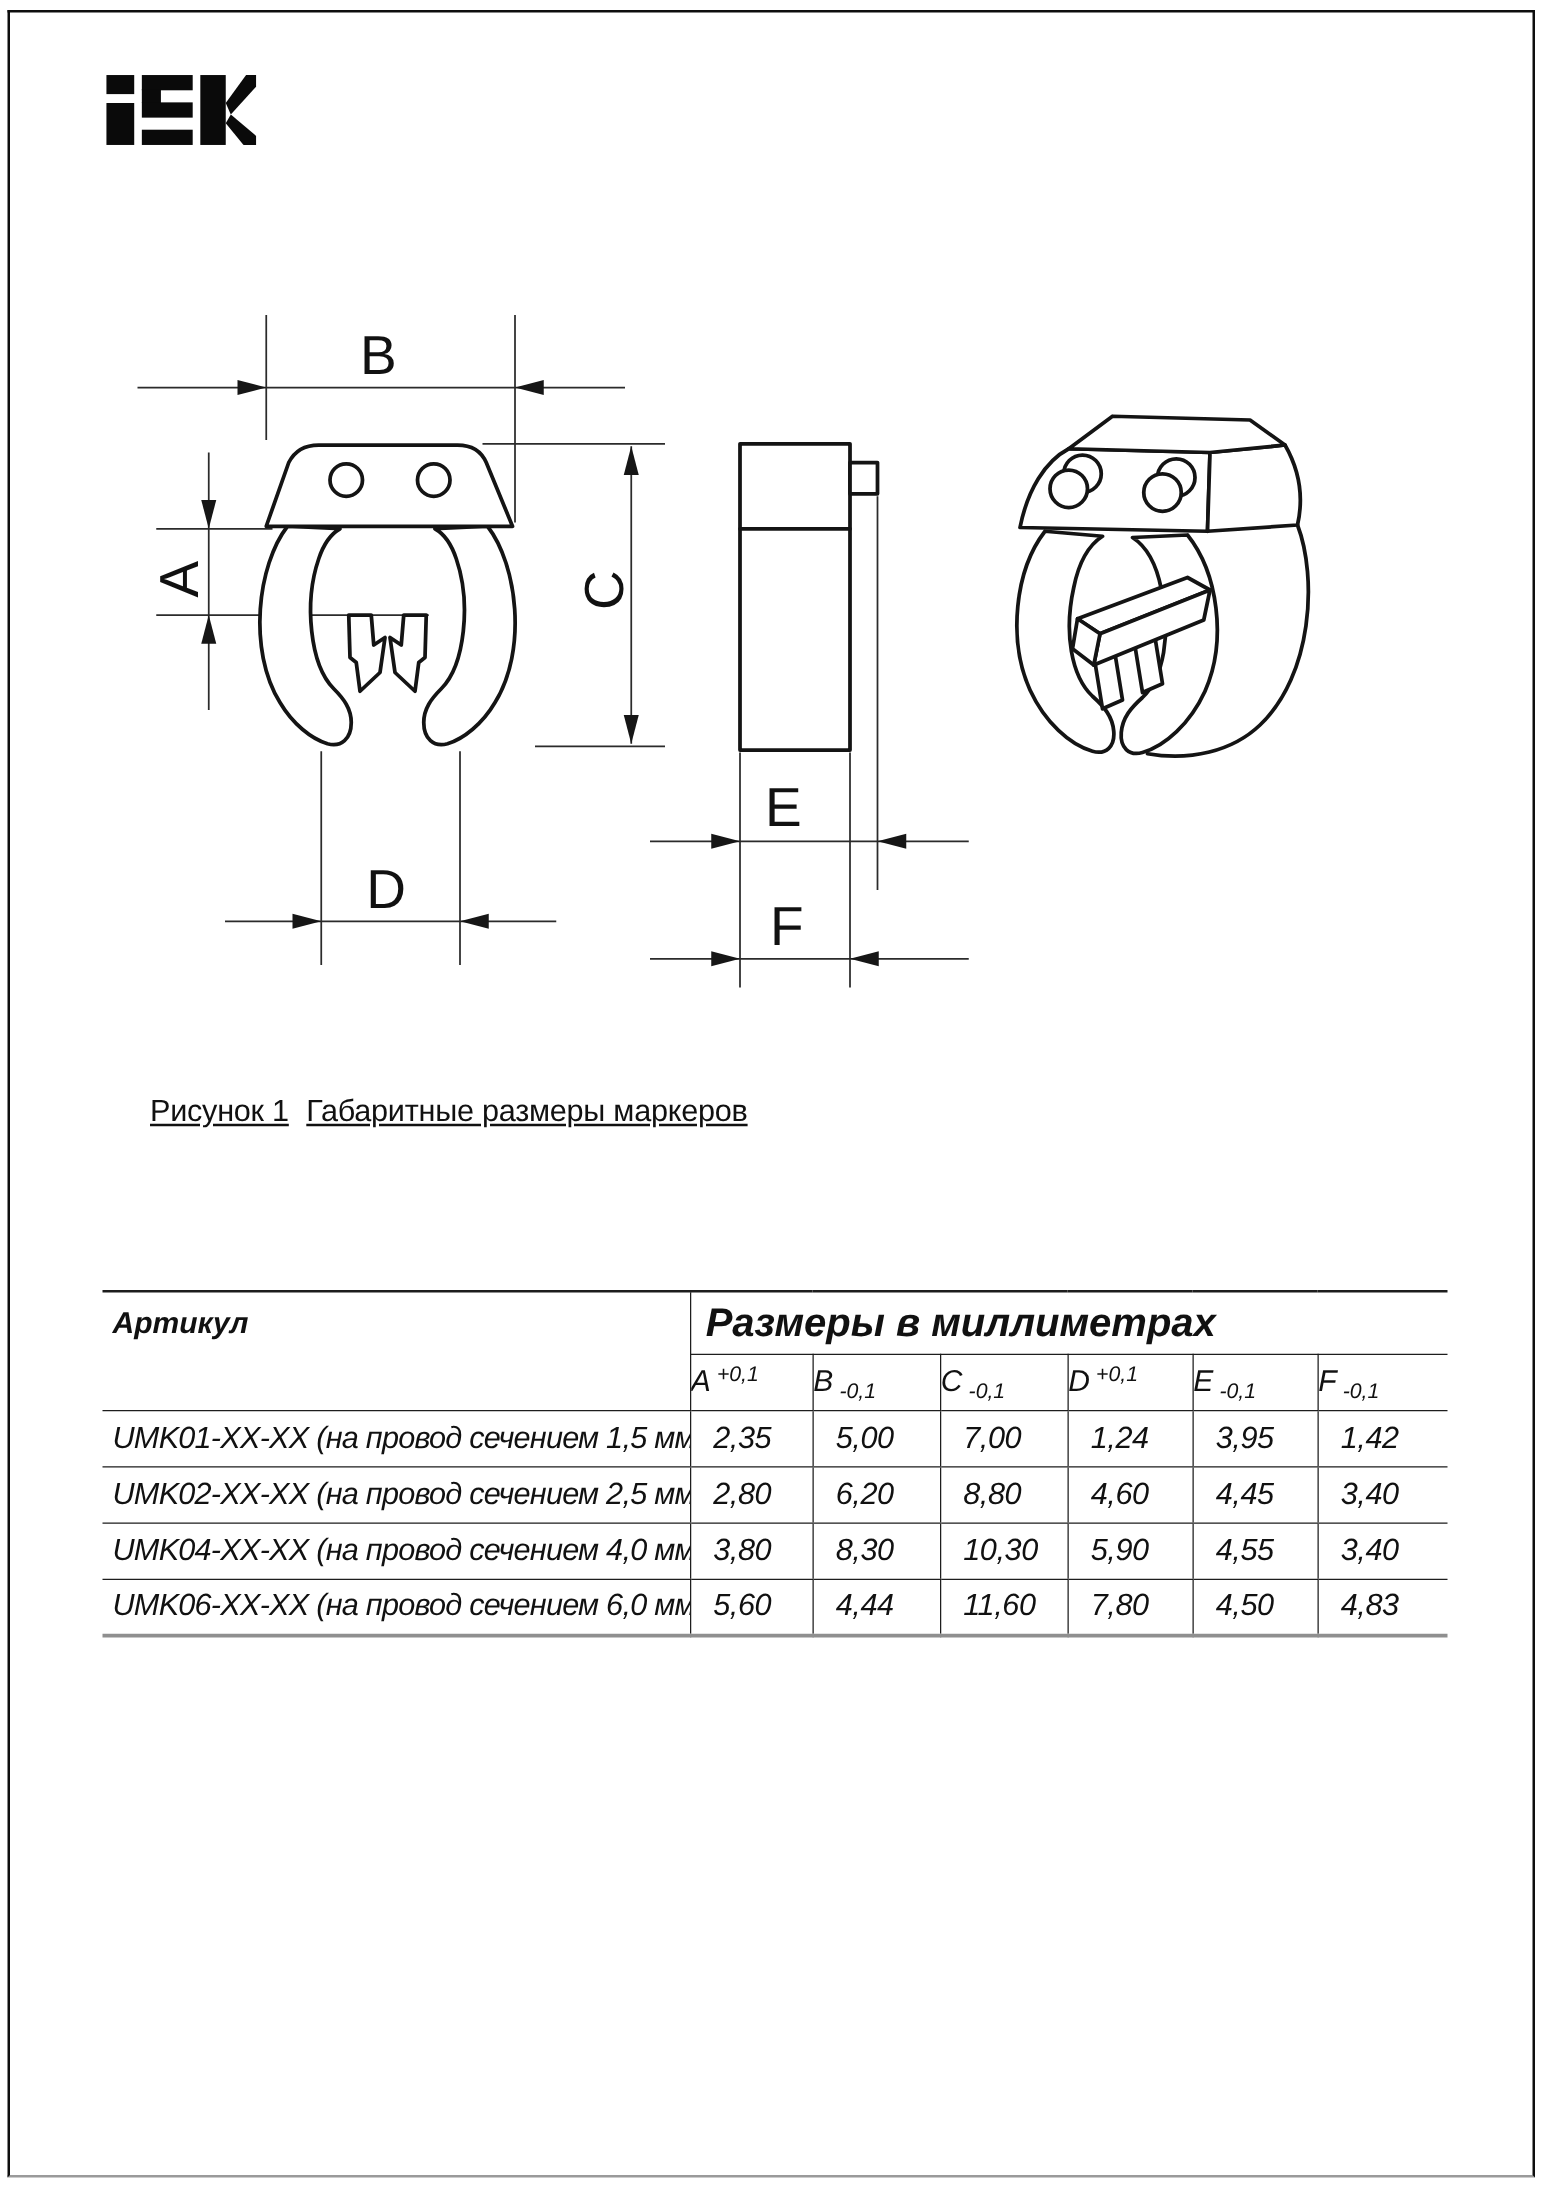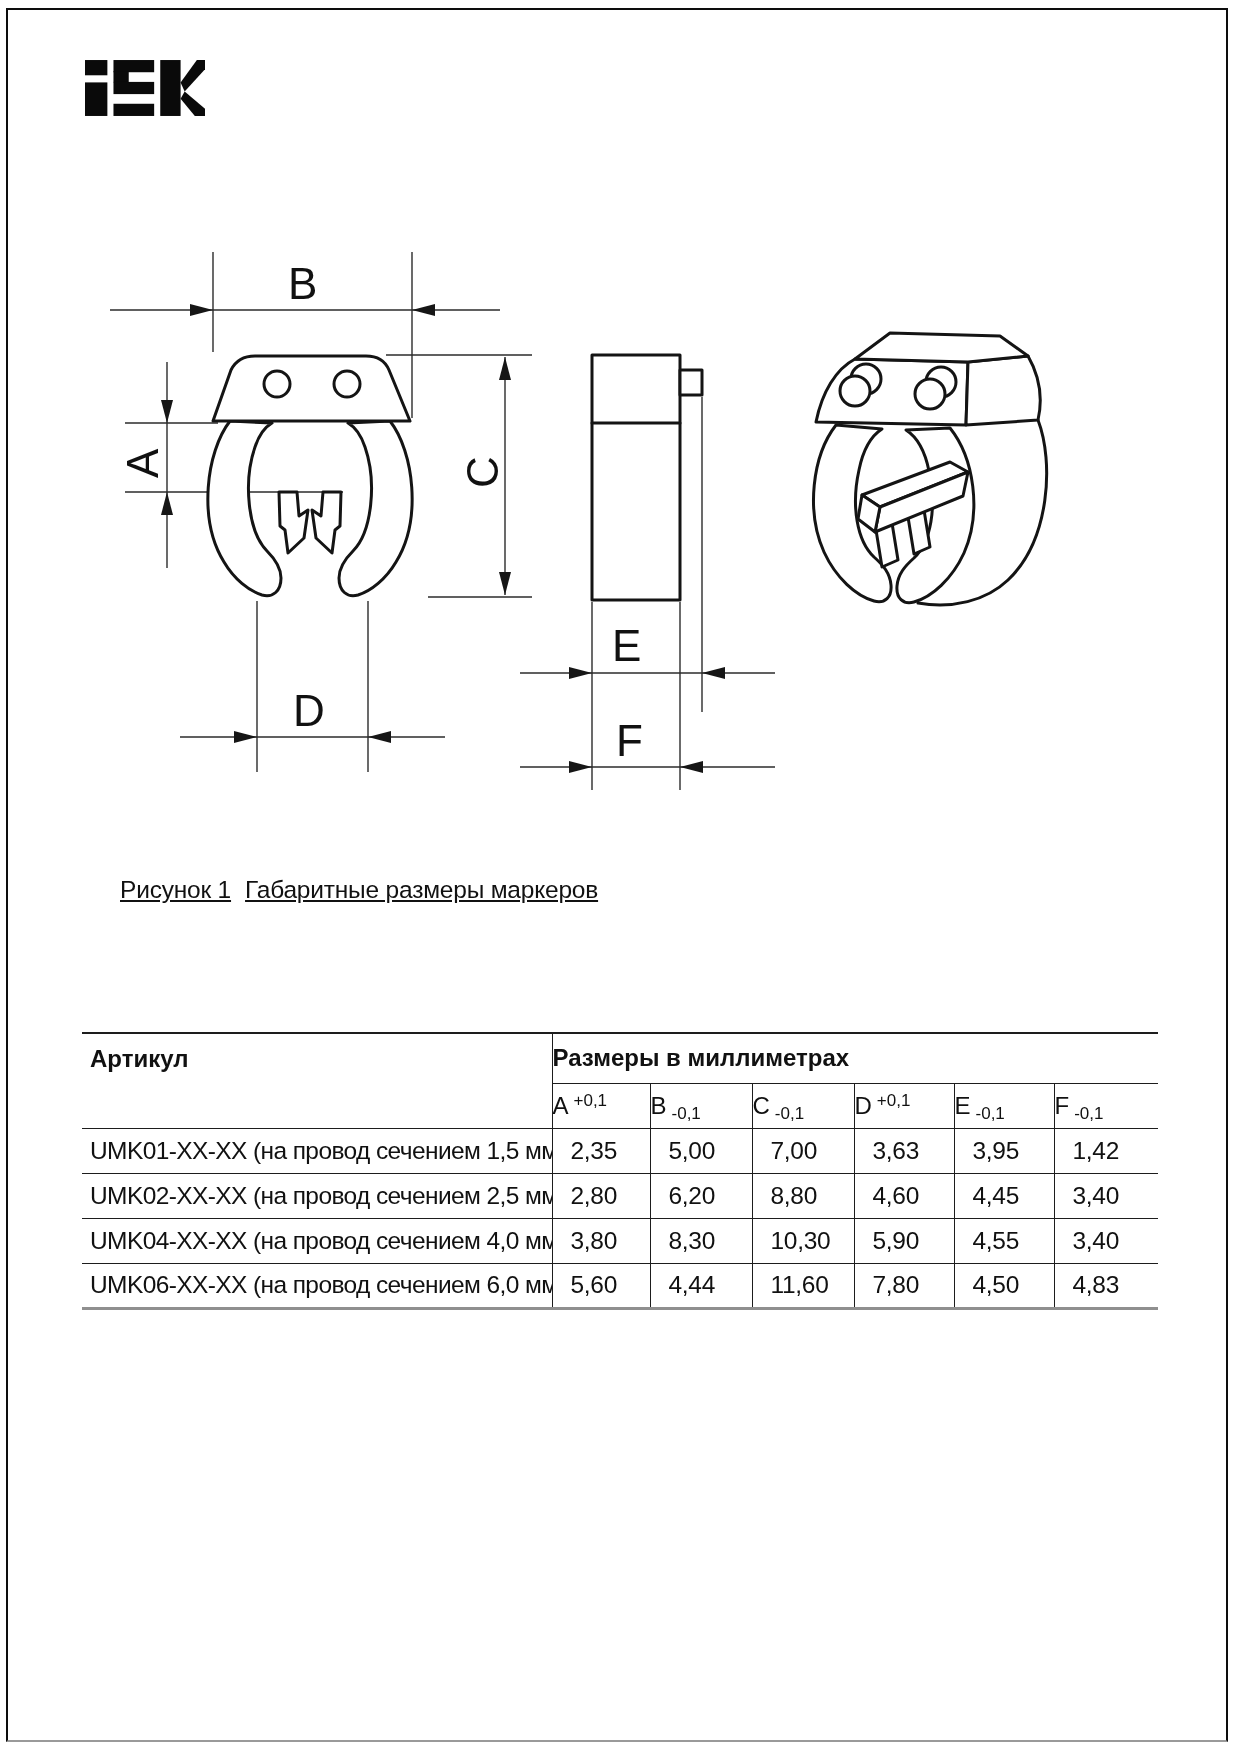--- a/index.html
+++ b/index.html
@@ -14,27 +14,27 @@
   .obj-line{fill:none;stroke:#141414;stroke-width:3;stroke-linejoin:round;stroke-linecap:round;}
   .dim{stroke:#2b2b2b;stroke-width:1.4;fill:none;}
   .arr{fill:#161616;stroke:none;}
   .dim-label{font-family:"Liberation Sans",sans-serif;font-size:44px;fill:#111;}
   .caption{position:absolute;left:120px;top:876px;font-size:24.5px;letter-spacing:-0.2px;
         white-space:nowrap;text-decoration:underline;}
   .cap-gap{display:inline-block;width:14px;}
   .dim-table{position:absolute;left:82px;top:1032px;width:1076px;border-collapse:collapse;
         table-layout:fixed;border-top:2px solid #1d1d1d;border-bottom:3px solid #8f8f8f;}
   .dim-table th,.dim-table td{padding:0;margin:13px;font-weight:normal;text-align:left;
-        overflow:hidden;white-space:nowrap;}
+        overflow:hidden;white-space:nowrap;font-style:italic;}
   tr.hdr{height:50px;}
   tr.cols{height:45px;}
   tr.data{height:45px;}
   th.art-h{font-weight:bold;font-size:24px;vertical-align:top;padding:11px 0 0 8px;
         border-bottom:1.5px solid #1d1d1d;}
-  th.group-h{font-weight:bold;font-size:24px;padding-left:0;vertical-align:middle;
+  th.group-h{font-weight:bold;font-size:32px;padding-left:12px;vertical-align:middle;
         border-left:1.5px solid #1d1d1d;border-bottom:1.5px solid #1d1d1d;}
   tr.cols th{border-left:1.5px solid #1d1d1d;border-bottom:1.5px solid #1d1d1d;
         font-size:24px;vertical-align:middle;}
   .tol{font-size:17px;margin-left:5px;position:relative;letter-spacing:0;}
   .tol-sup{top:-8px;}
   .tol-sub{top:5px;}
   tr.data td{border-bottom:1.5px solid #1d1d1d;vertical-align:middle;font-size:24.5px;}
   tr.data:last-child td{border-bottom:none;}
   td.art{font-size:22px;letter-spacing:-0.6px;padding-left:8px;}
   td.val{border-left:1.5px solid #1d1d1d;padding-left:18px;letter-spacing:-0.3px;}
@@ -163,21 +163,21 @@
           <th><span>C</span><span class="tol tol-sub">-0,1</span></th>
           <th><span>D</span><span class="tol tol-sup">+0,1</span></th>
           <th><span>E</span><span class="tol tol-sub">-0,1</span></th>
           <th><span>F</span><span class="tol tol-sub">-0,1</span></th>
         </tr>
     <tr class="data">
           <td class="art">UMK01-XX-XX (на провод сечением 1,5 мм)</td>
           <td class="val">2,35</td>
           <td class="val">5,00</td>
           <td class="val">7,00</td>
-          <td class="val">3,63</td>
+          <td class="val">1,24</td>
           <td class="val">3,95</td>
           <td class="val">1,42</td>
         </tr>
         <tr class="data">
           <td class="art">UMK02-XX-XX (на провод сечением 2,5 мм)</td>
           <td class="val">2,80</td>
           <td class="val">6,20</td>
           <td class="val">8,80</td>
           <td class="val">4,60</td>
           <td class="val">4,45</td>

